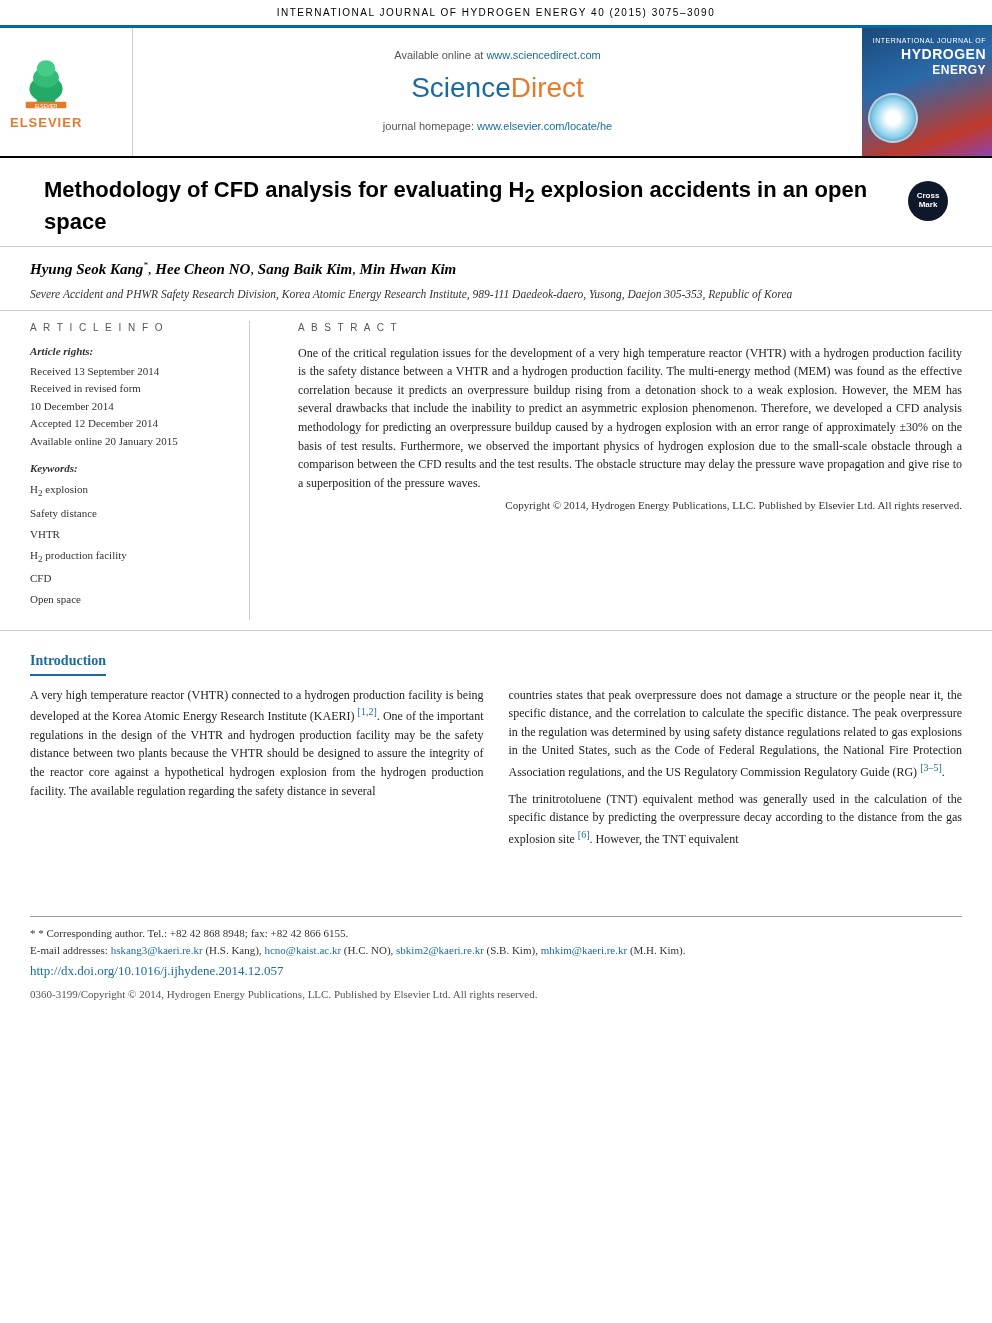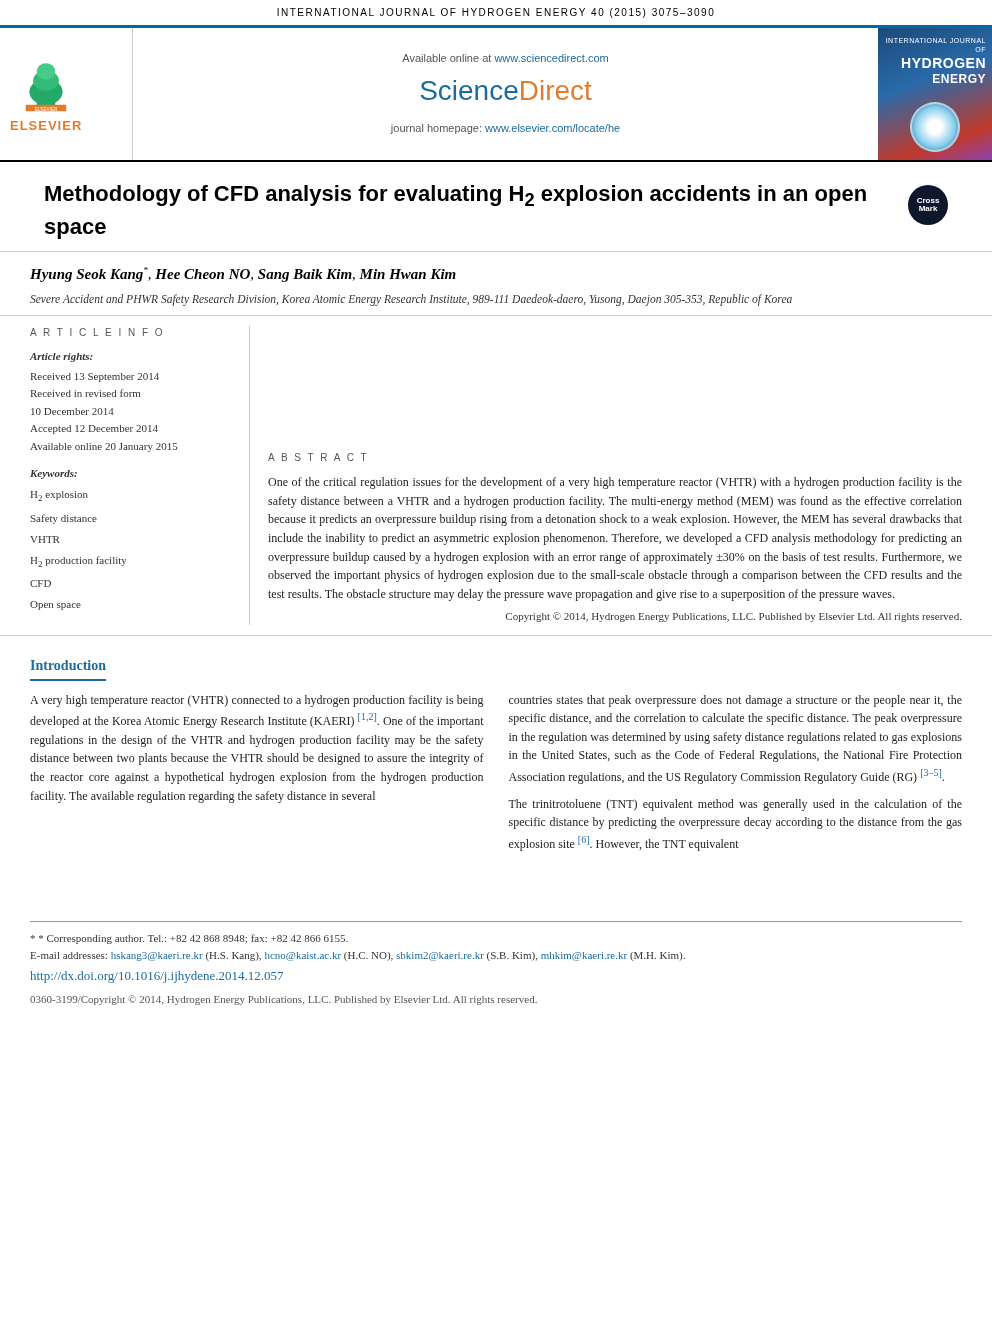--- a/index.html
+++ b/index.html
@@ -92,25 +92,25 @@
       font-size: 11px;
       color: #555;
       margin-top: 10px;
       font-family: Arial, sans-serif;
     }
     .journal-homepage a {
       color: #1a6b9e;
       text-decoration: none;
     }
     .journal-cover-col {
-      width: 114px;
+      width: 130px;
       background: linear-gradient(160deg, #1a4a7a 0%, #2a6aaa 40%, #c0392b 80%, #8e44ad 100%);
       display: flex;
       flex-direction: column;
-      align-items: center;
+      align-items: flex-start;
       justify-content: flex-start;
       padding: 8px 6px;
       position: relative;
       overflow: hidden;
     }
     .journal-cover-title {
       color: #fff;
       font-size: 9px;
       font-family: Arial, sans-serif;
       text-align: right;
@@ -189,22 +189,21 @@
     .affiliation {
       font-size: 11.5px;
       font-style: italic;
       color: #333;
       line-height: 1.4;
     }
     .two-col-section {
       display: flex;
       padding: 10px 30px;
       border-bottom: 1px solid #ccc;
-      gap: 8px;
-      align-items: flex-end;
+      gap: 38px;
     }
     .article-info-col {
       width: 220px;
       flex-shrink: 0;
       border-right: 1px solid #ccc;
       padding-right: 15px;
     }
     .abstract-col {
       flex: 1;
       padding-left: 10px;

